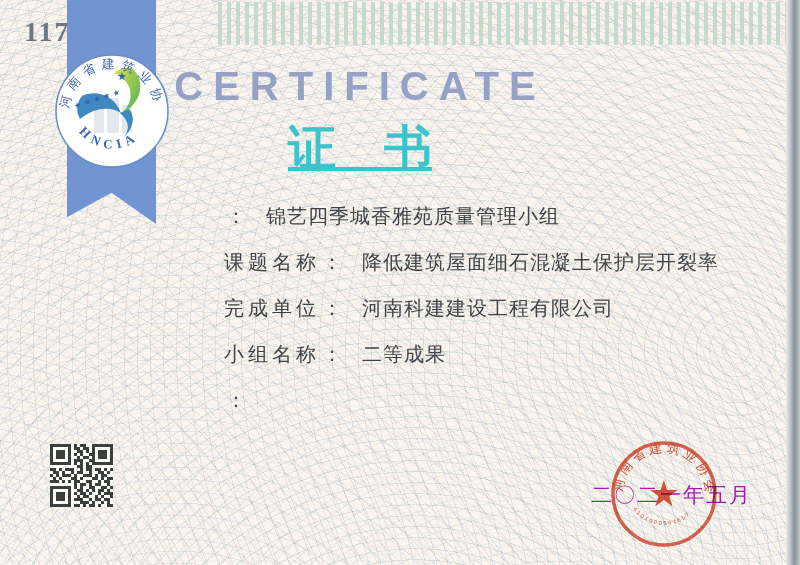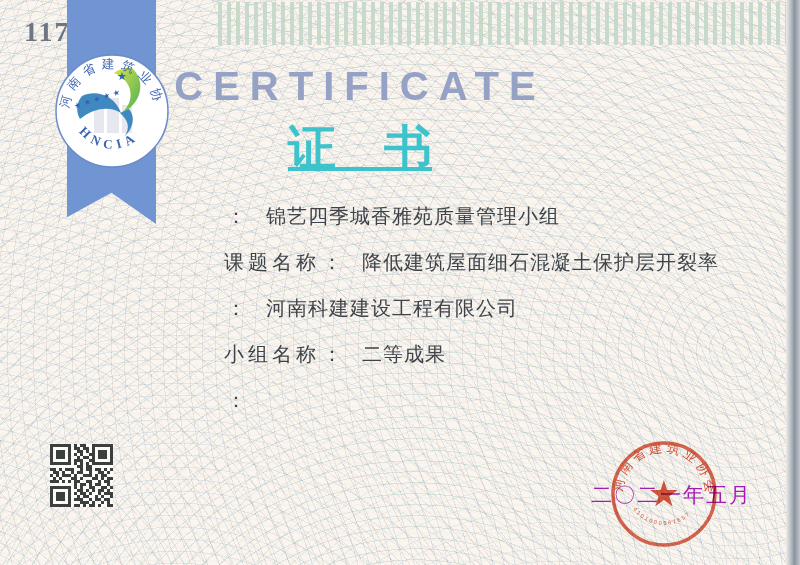--- a/index.html
+++ b/index.html
@@ -126,20 +126,21 @@
   <div class="frow" data-interactable="false">
       <span class="fcolon" data-interactable="false">：</span>
     <span class="fvalue" data-interactable="false">锦艺四季城香雅苑质量管理小组</span>
   </div>
   <div class="frow" data-interactable="false">
     <span class="flabel" data-interactable="false">课题名称</span>
       <span class="fcolon" data-interactable="false">：</span>
     <span class="fvalue" data-interactable="false">降低建筑屋面细石混凝土保护层开裂率</span>
   </div>
   <div class="frow" data-interactable="false">
+    <span class="flabel" data-interactable="false">完成单位</span>
       <span class="fcolon" data-interactable="false">：</span>
     <span class="fvalue" data-interactable="false">河南科建建设工程有限公司</span>
   </div>
   <div class="frow" data-interactable="false">
     <span class="flabel" data-interactable="false">小组名称</span>
       <span class="fcolon" data-interactable="false">：</span>
     <span class="fvalue" data-interactable="false">二等成果</span>
   </div>
   <div class="frow" data-interactable="false">
       <span class="fcolon" data-interactable="false">：</span>

